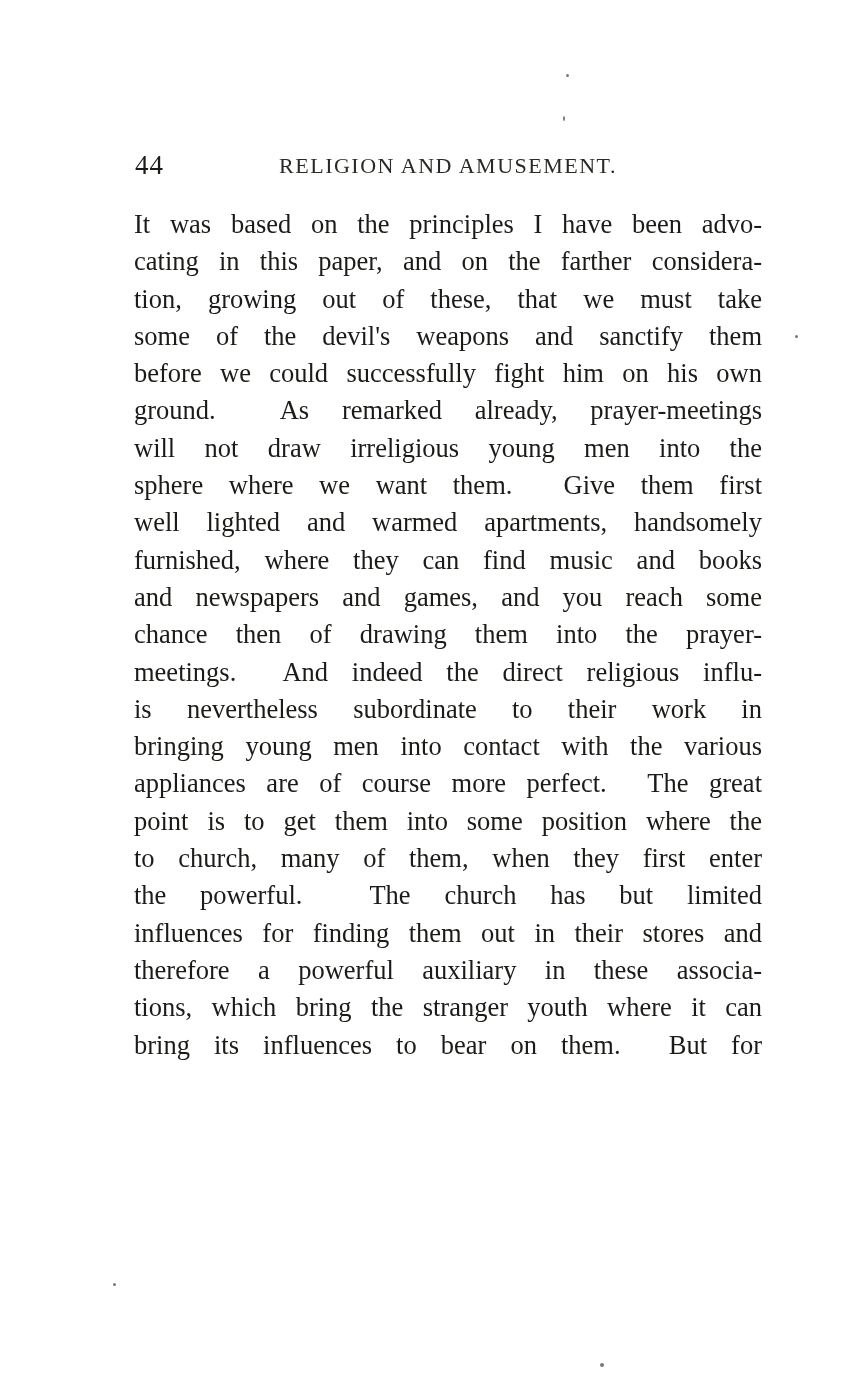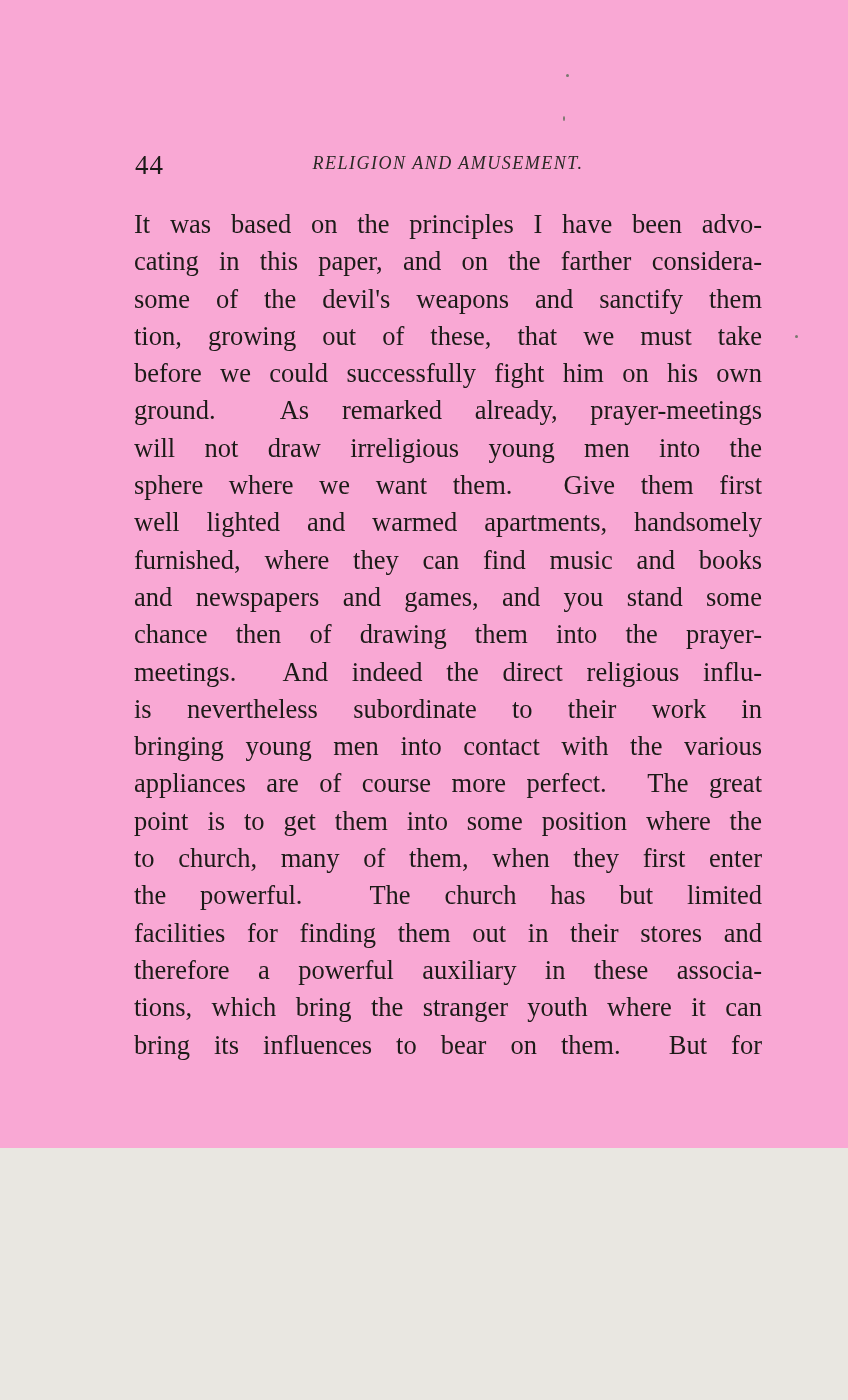--- a/index.html
+++ b/index.html
@@ -3,23 +3,23 @@
 <meta charset="utf-8">
 <style>
   html, body {
     margin: 0;
     padding: 0;
     background: #e9e7e1;
   }
   .page {
     position: relative;
     width: 848px;
-    height: 1148px;
+    height: 1400px;
     margin: 0 auto;
-    background: #f9a8d4;
+    background: #ffffff;
     font-family: "Liberation Serif", "DejaVu Serif", serif;
     color: #1c1b18;
     overflow: hidden;
   }
   .header-row {
     position: absolute;
     top: 150px;
     left: 135px;
     width: 626px;
     height: 34px;
@@ -27,22 +27,21 @@
   .page-num {
     position: absolute;
     left: 0;
     top: 0;
     font-size: 27px;
     letter-spacing: 1px;
   }
   .running-head {
     display: block;
     text-align: center;
-    font-style: italic;
-    font-size: 18px;
+    font-size: 22px;
     letter-spacing: 1.5px;
     padding-top: 3px;
     color: #2a2925;
   }
   .body-text {
     position: absolute;
     top: 206px;
     left: 134px;
     width: 628px;
     font-size: 26.5px;
@@ -72,38 +71,38 @@
 <div class="page">
 
   <div class="header-row">
     <span class="page-num">44</span>
     <span class="running-head">RELIGION AND AMUSEMENT.</span>
   </div>
 
   <div class="body-text">
       <div class="line">It was based on the principles I have been advo-</div>
       <div class="line">cating in this paper, and on the farther considera-</div>
+      <div class="line">tion, growing out of these, that we must take</div>
       <div class="line">some of the devil's weapons and sanctify them</div>
-      <div class="line">tion, growing out of these, that we must take</div>
       <div class="line">before we could successfully fight him on his own</div>
       <div class="line">ground.  As remarked already, prayer-meetings</div>
       <div class="line">will not draw irreligious young men into the</div>
       <div class="line">sphere where we want them.  Give them first</div>
       <div class="line">well lighted and warmed apartments, handsomely</div>
       <div class="line">furnished, where they can find music and books</div>
-      <div class="line">and newspapers and games, and you stand some</div>
+      <div class="line">and newspapers and games, and you reach some</div>
       <div class="line">chance then of drawing them into the prayer-</div>
       <div class="line">meetings.  And indeed the direct religious influ-</div>
       <div class="line">is nevertheless subordinate to their work in</div>
       <div class="line">bringing young men into contact with the various</div>
       <div class="line">appliances are of course more perfect.  The great</div>
       <div class="line">point is to get them into some position where the</div>
       <div class="line">to church, many of them, when they first enter</div>
       <div class="line">the powerful.  The church has but limited</div>
-      <div class="line">facilities for finding them out in their stores and</div>
+      <div class="line">influences for finding them out in their stores and</div>
       <div class="line">therefore a powerful auxiliary in these associa-</div>
       <div class="line">tions, which bring the stranger youth where it can</div>
       <div class="line">bring its influences to bear on them.  But for</div>
     </div>
 
   <div class="speck s1"></div>
   <div class="speck s2"></div>
   <div class="speck s3"></div>
   <div class="speck s4"></div>
   <div class="speck s5"></div>

